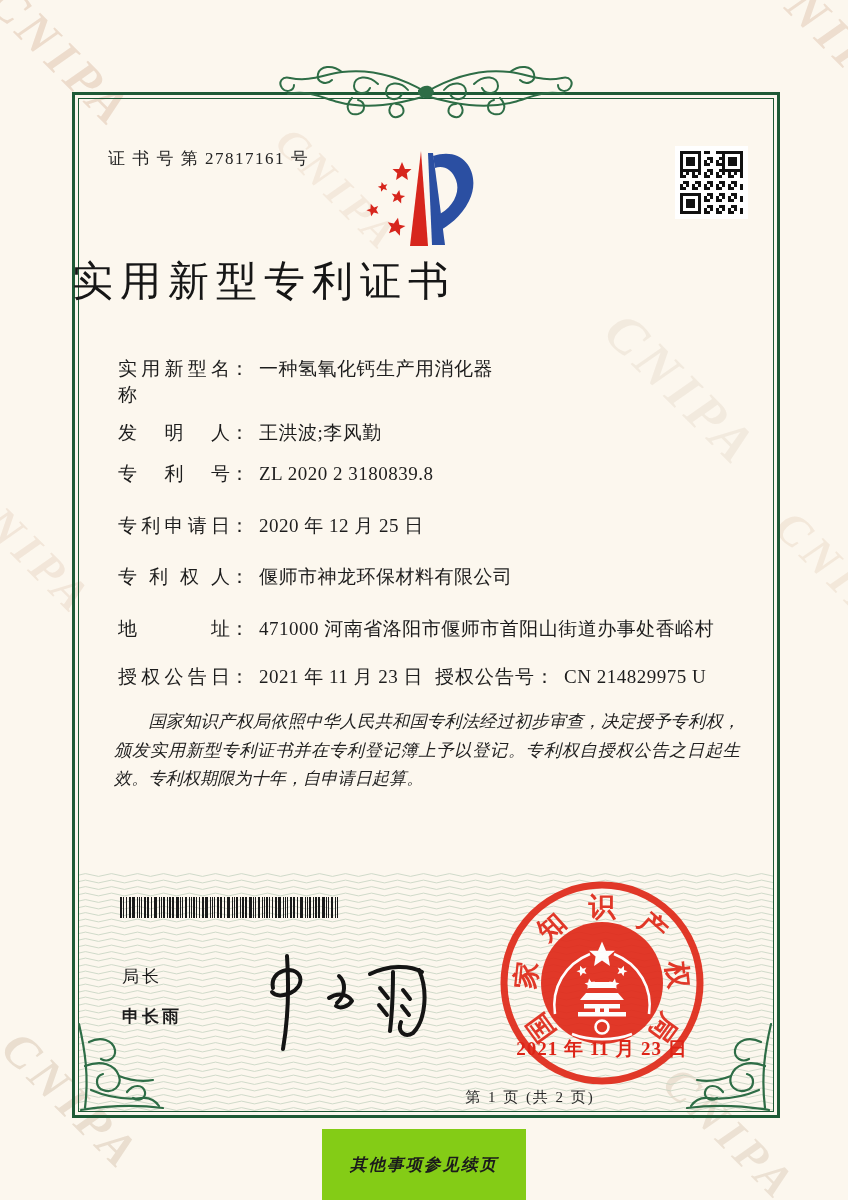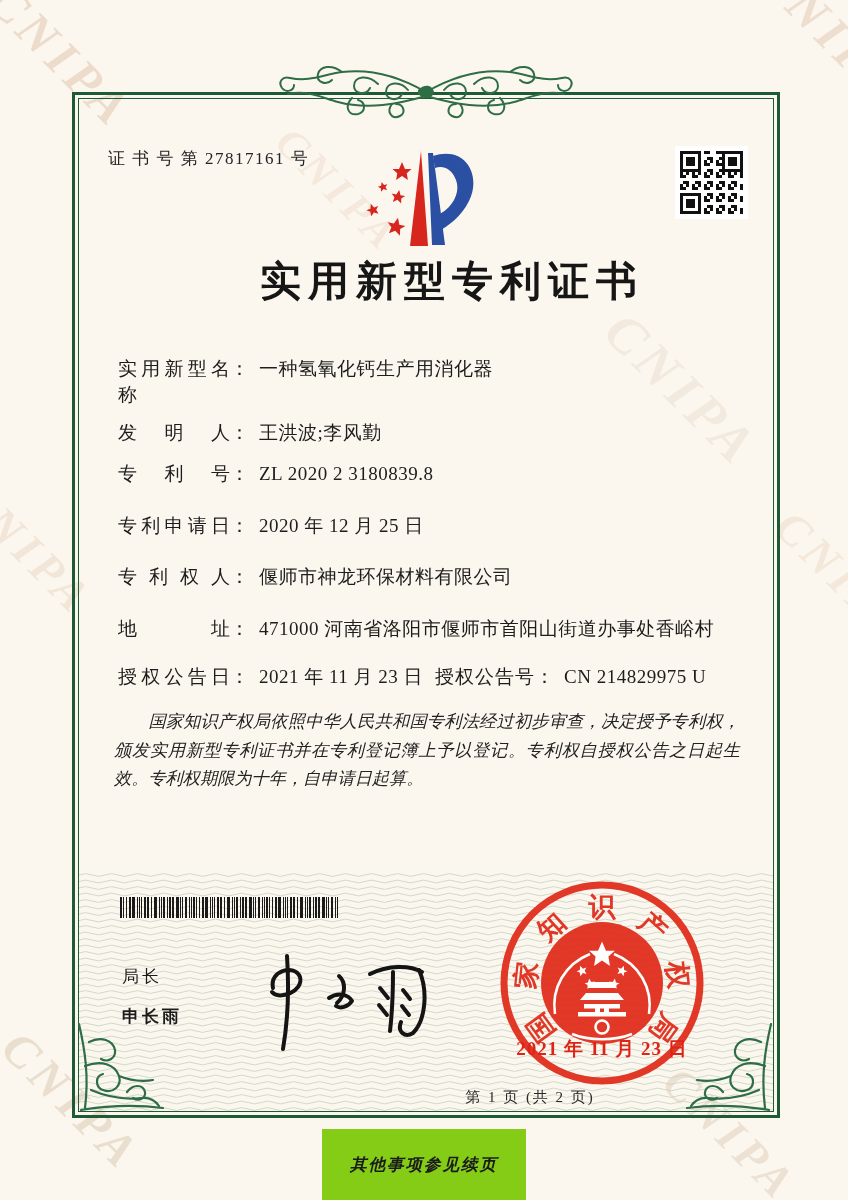--- a/index.html
+++ b/index.html
@@ -35,22 +35,22 @@
   .corner-left{left:75px;top:1020px;}
   .corner-right{left:683px;top:1020px;transform:scaleX(-1);}
   
   .waves{position:absolute;left:79px;top:872px;width:694px;height:242px;z-index:1;overflow:hidden;}
   
   .abs{position:absolute;z-index:3;}
   .cert-no{left:108px;top:147px;font-size:17px;letter-spacing:1.5px;color:#242424;}
   .logo{left:348px;top:139px;}
   .qr-box{left:675px;top:146px;background:#fff;padding:5px;line-height:0;}
   .doc-title{
-    left:72px;top:254px;width:572px;text-align:right;
-    font-size:41px;font-weight:700;letter-spacing:7px;color:#161616;
+    left:72px;top:254px;width:572px;text-align:left;
+    font-size:41px;font-weight:400;letter-spacing:7px;color:#161616;
   }
   .field-row{left:118px;font-size:19px;color:#1d1d1d;}
   .field-label{display:inline-block;width:112px;text-align:justify;text-align-last:justify;vertical-align:top;}
   .field-label.natural{width:auto;text-align-last:auto;letter-spacing:1px;}
   .field-colon{margin:0 2px 0 0;}
   .field-value{margin-left:8px;letter-spacing:0.5px;}
   .r1{top:356px;} .r2{top:410px;margin-top:10px;} .r3{top:461px;} .r4{top:513px;}
   .r5{top:564px;} .r6{top:616px;} .r7{top:664px;} .r7b{left:435px;top:664px;}
   .body-text{left:98px;top:692px;width:658px;}
   .body-text p{

